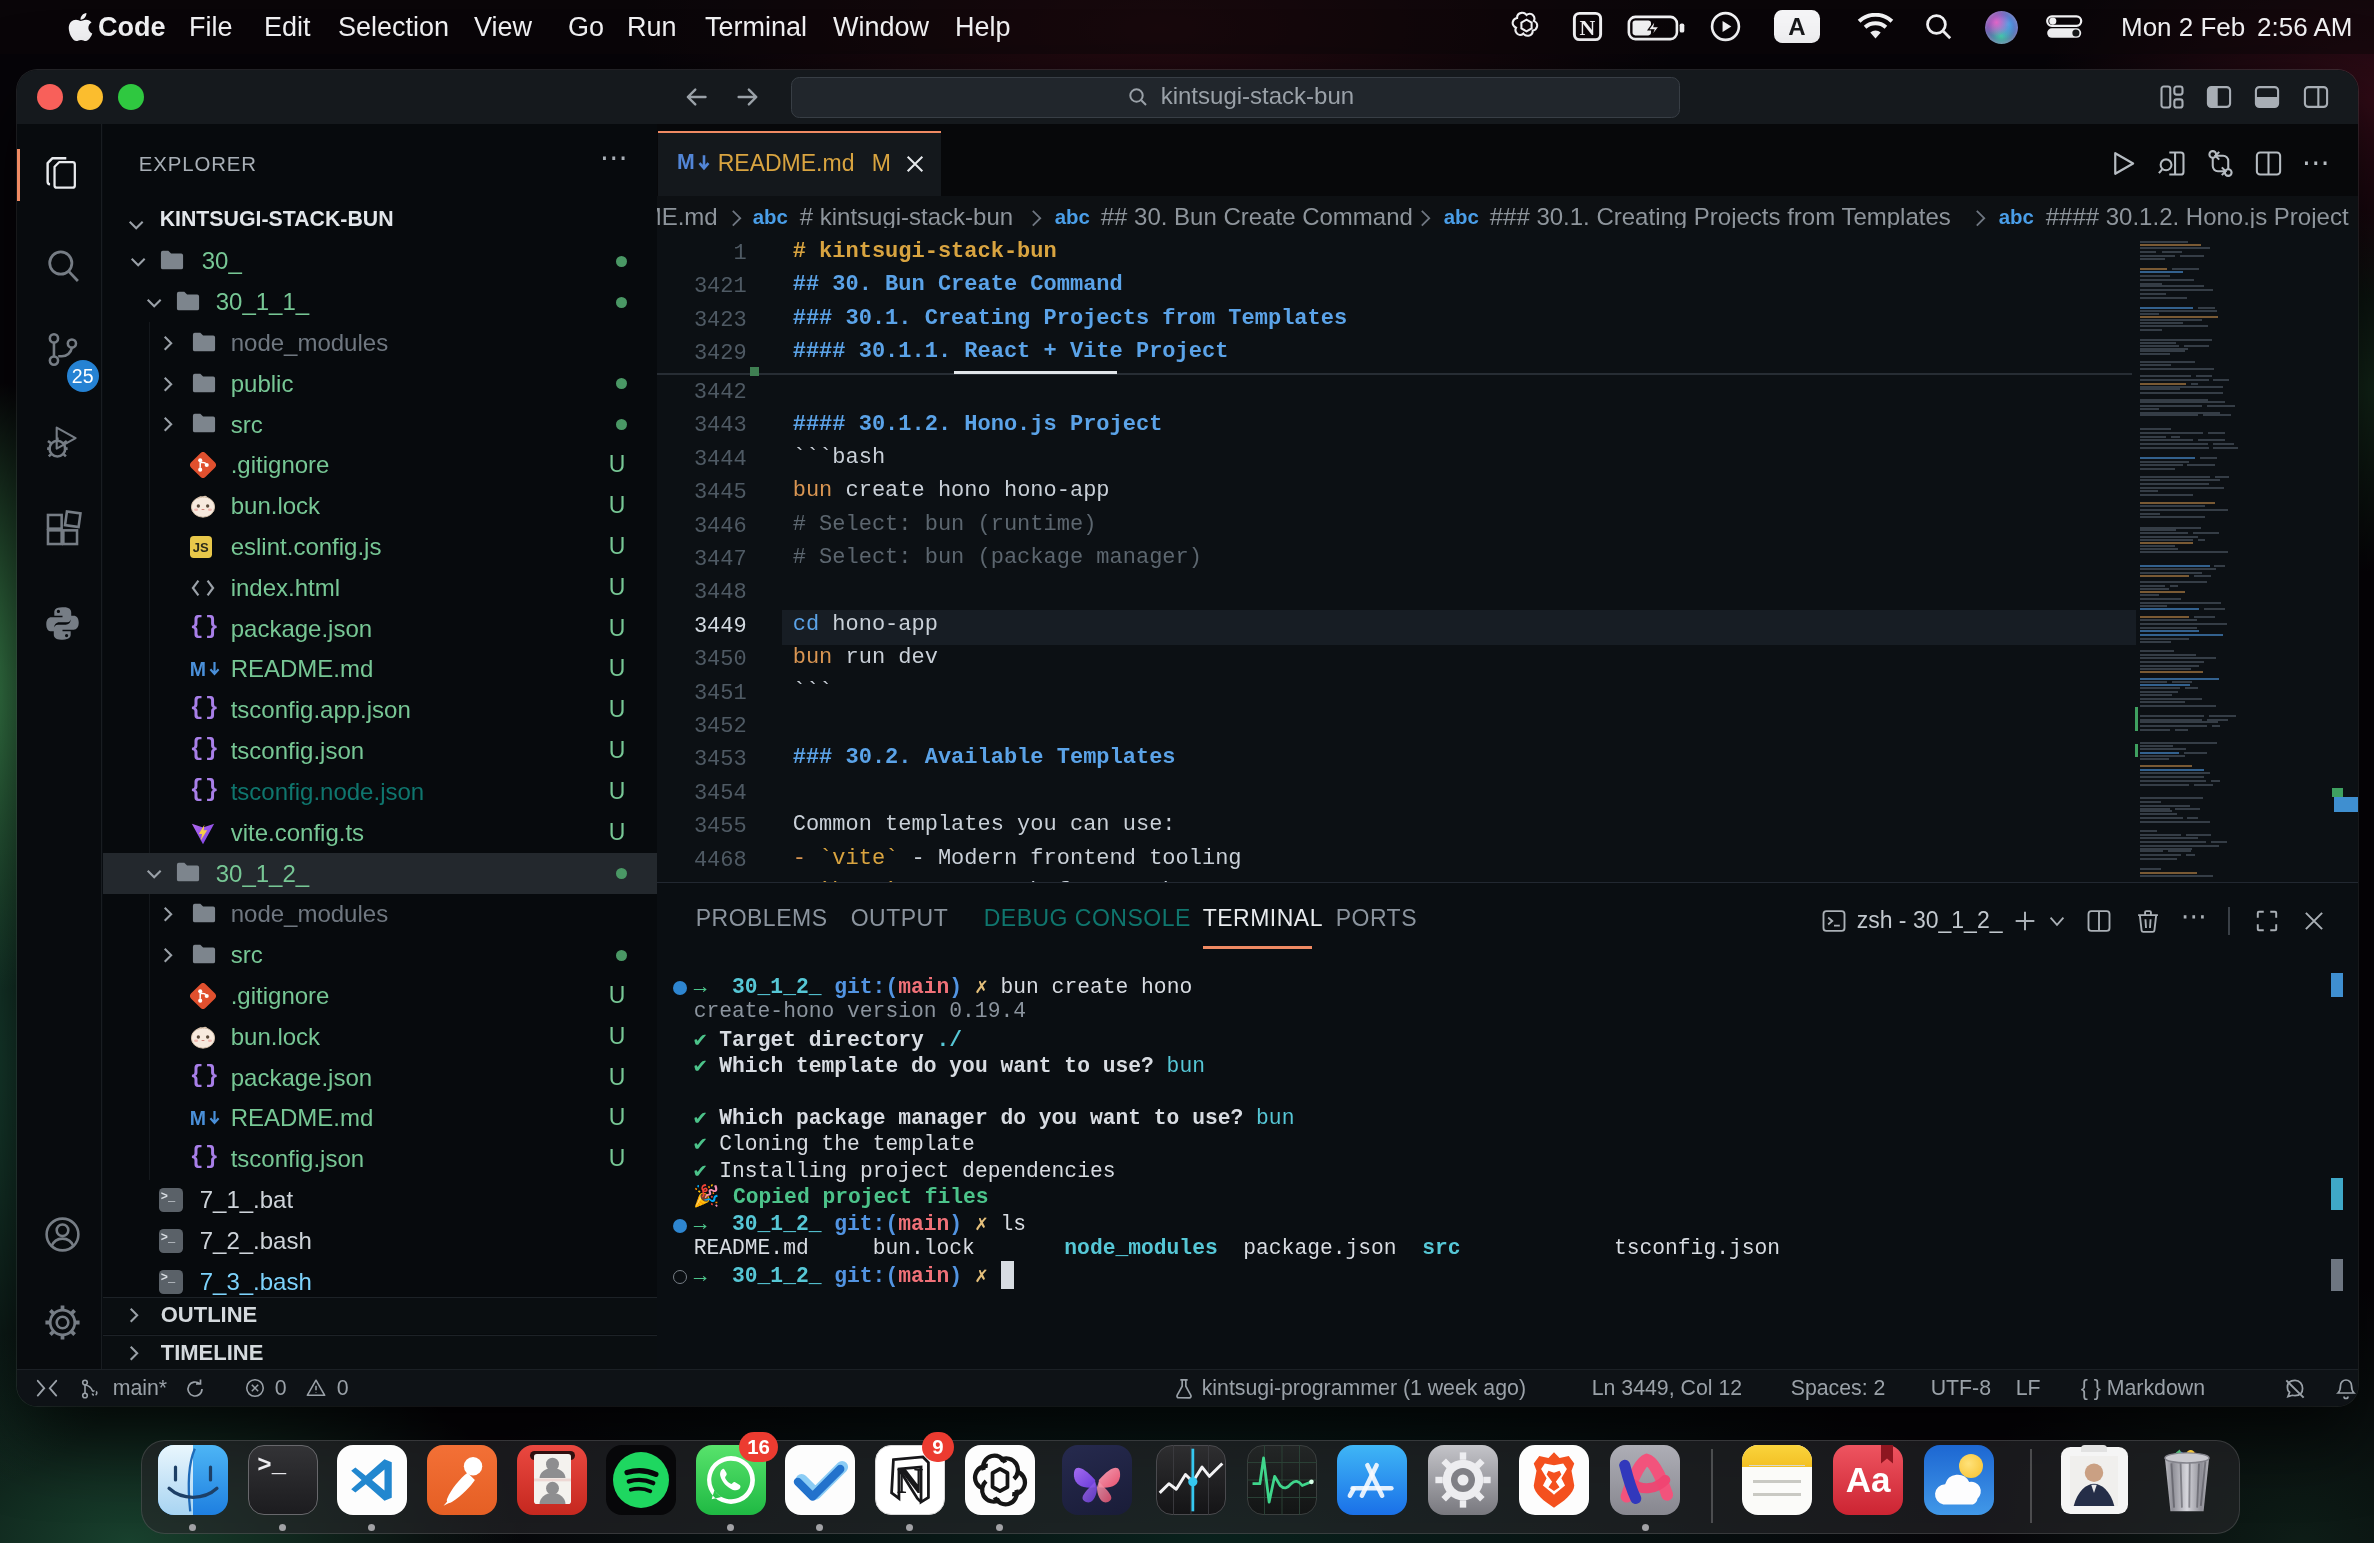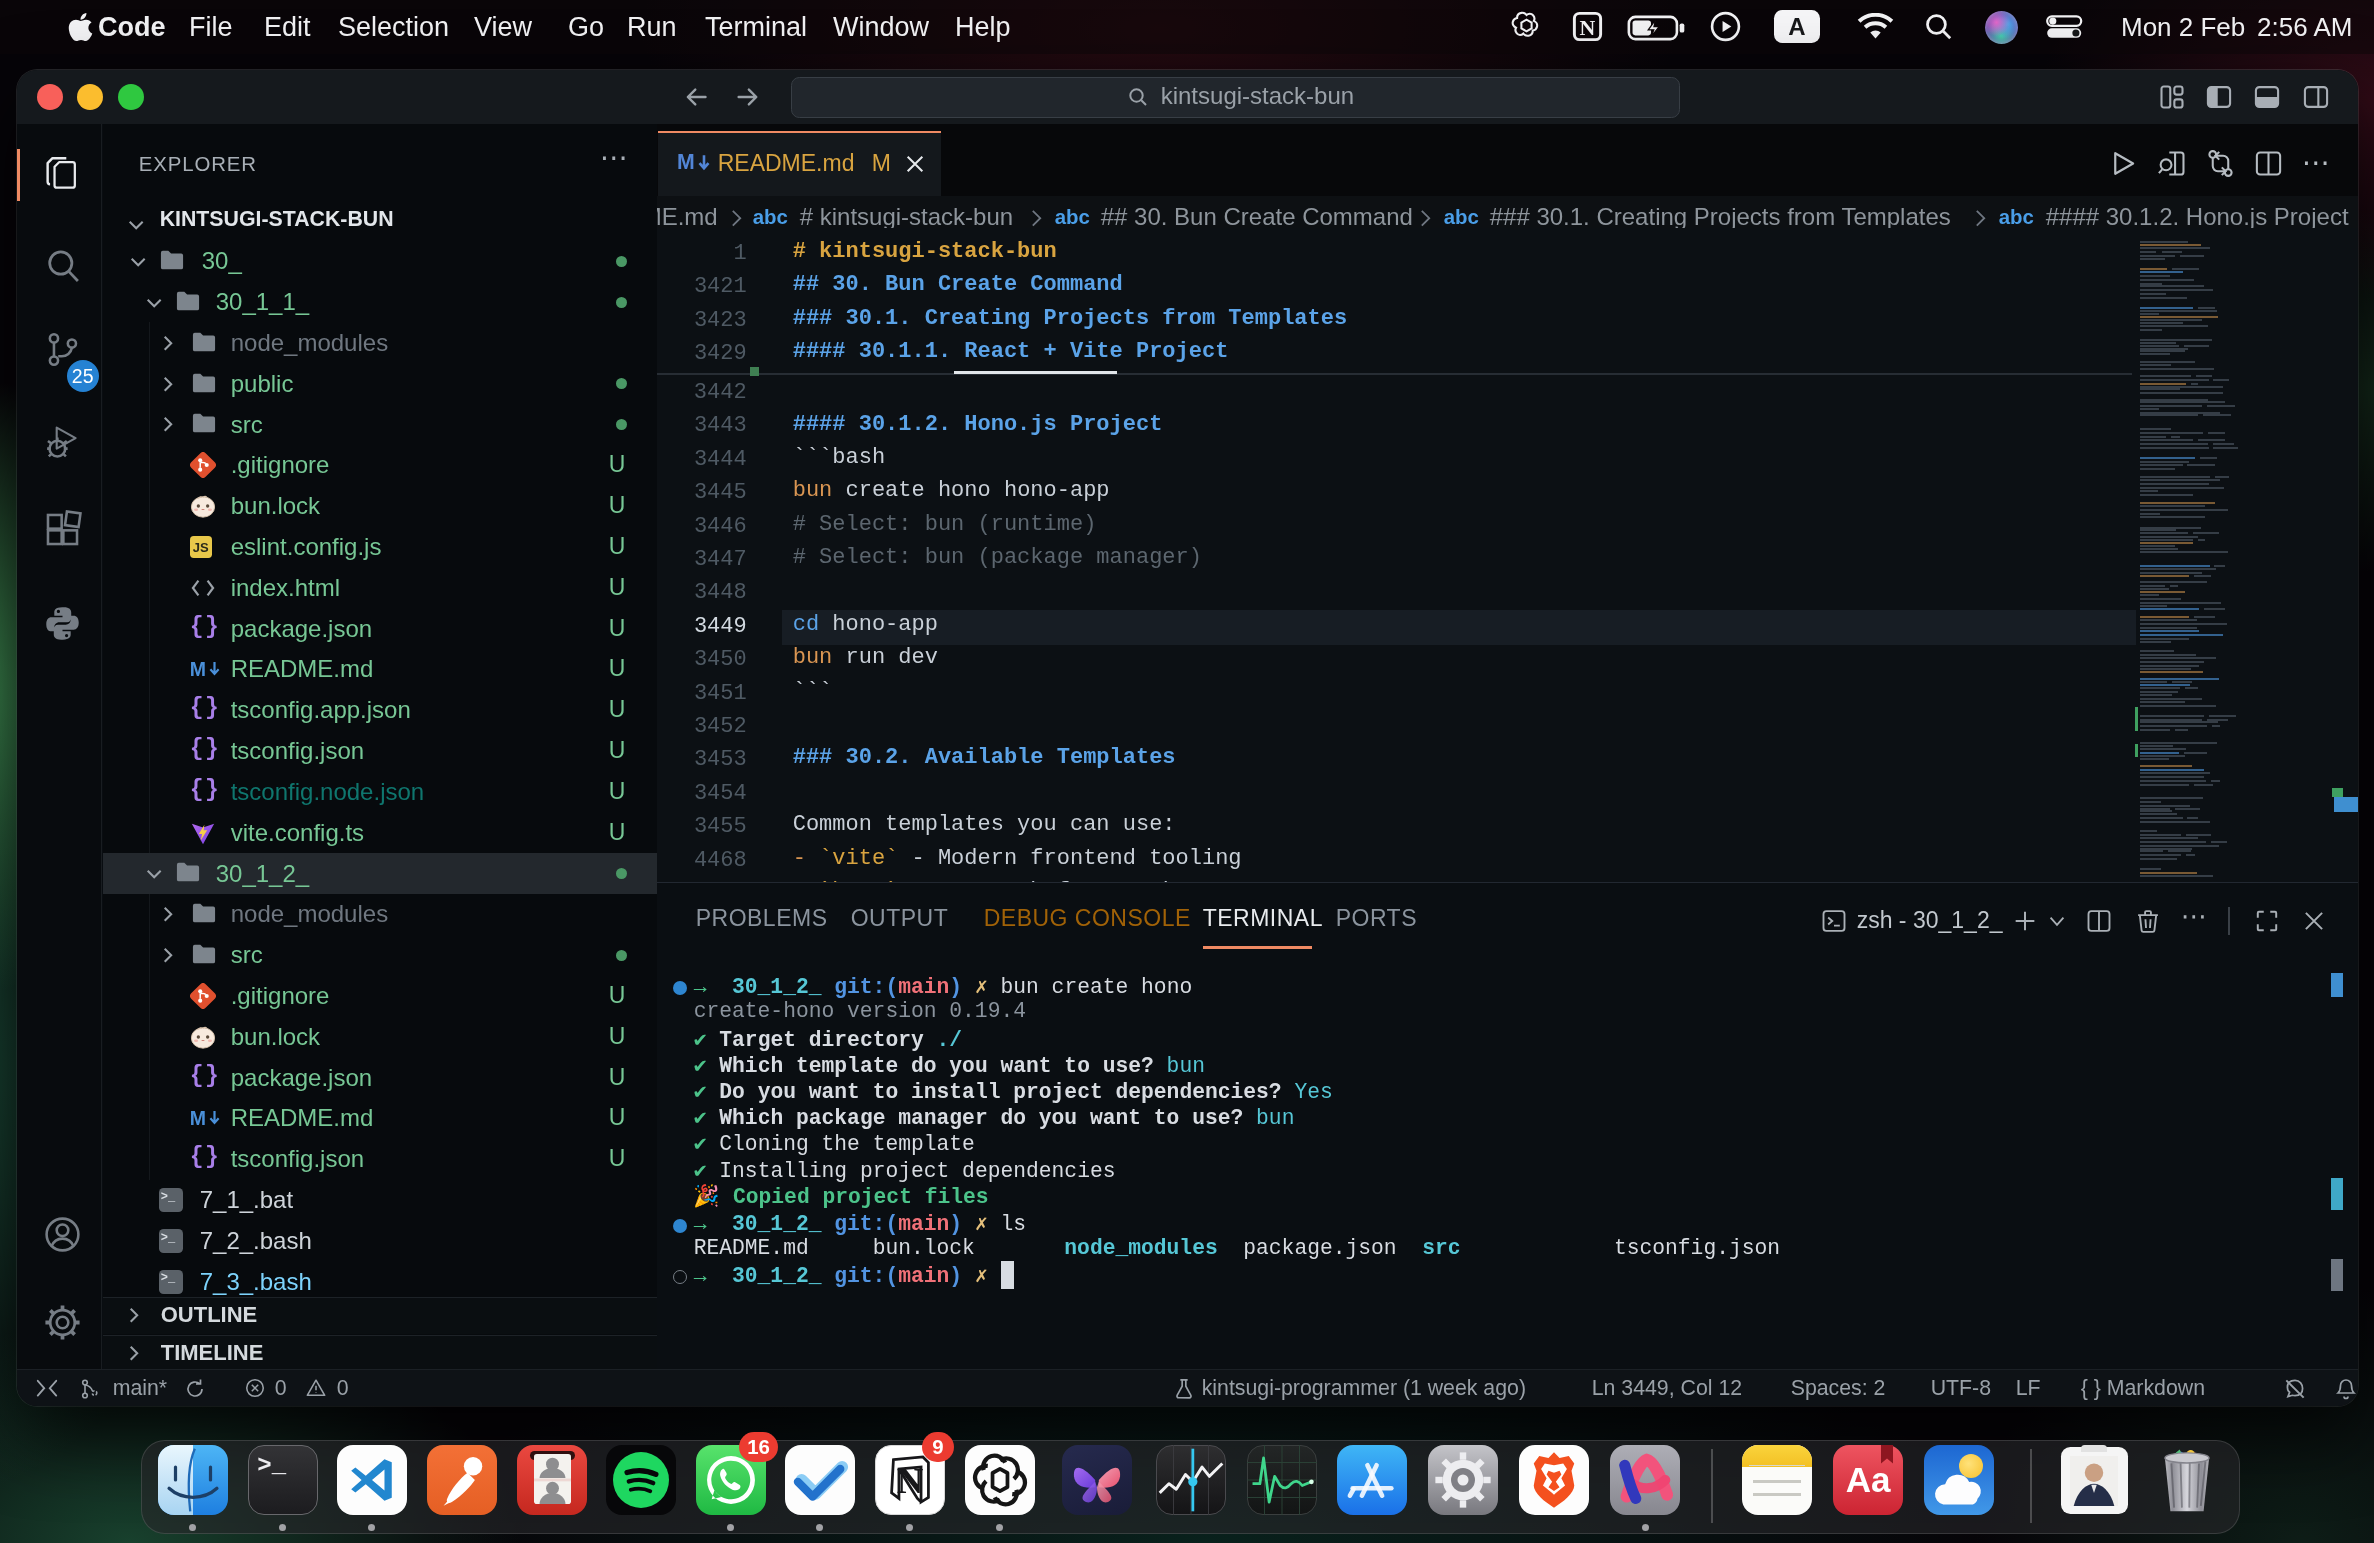--- a/index.html
+++ b/index.html
@@ -684,21 +684,21 @@
     <div class="abs" style="left:1483px;top:748px;width:57px;height:1.9px;background:#7a5a34"></div>
     <div class="abs" style="left:1483px;top:751px;width:73px;height:1.9px;background:#353d46"></div>
     <div class="abs" style="left:1478px;top:583px;width:3.7px;height:24px;background:#3fa060"></div>
     <div class="abs" style="left:1478px;top:620px;width:3.7px;height:13px;background:#3fa060"></div>
     <div class="abs" style="left:1675px;top:664px;width:11px;height:9.3px;background:#3fa060"></div>
     <div class="abs" style="left:1677px;top:673px;width:24px;height:15px;background:#3f8fd0"></div>
 
     <div id="panel" class="abs"></div>
     <div class="abs" style="left:39px;top:781px;font-size:23px;color:#8b949e;letter-spacing:0.5px">PROBLEMS</div>
     <div class="abs" style="left:194px;top:781px;font-size:23px;color:#8b949e;letter-spacing:0.5px">OUTPUT</div>
-    <div class="abs" style="left:327px;top:781px;font-size:23px;color:#a16207;letter-spacing:0.5px">DEBUG CONSOLE</div>
+    <div class="abs" style="left:327px;top:781px;font-size:23px;color:#0f766e;letter-spacing:0.5px">DEBUG CONSOLE</div>
     <div class="abs" style="left:546px;top:781px;font-size:23px;color:#e8ebee;letter-spacing:0.5px">TERMINAL</div>
     <div class="abs" style="left:546px;top:822px;width:109px;height:2.8px;background:#f08a63"></div>
     <div class="abs" style="left:679px;top:781px;font-size:23px;color:#8b949e;letter-spacing:0.5px">PORTS</div>
     <svg class="abs" style="left:1163px;top:783px" width="28" height="28" viewBox="0 0 24 24" fill="none" stroke="#aab0b6" stroke-width="1.6">
         <rect x="3" y="3.5" width="18" height="17" rx="2.5"></rect>
         <path d="M7 9 L10.5 12 L7 15 M12 16 H17"></path>
       </svg>
     <div class="abs" style="left:1200px;top:783px;font-size:23px;color:#c2c8ce">zsh - 30_1_2_</div>
     <svg class="abs" style="left:1354px;top:783px" width="28" height="28" viewBox="0 0 24 24" fill="none" stroke="#aab0b6" stroke-width="1.7">
         <path d="M12 4 V20 M4 12 H20"></path>
@@ -718,21 +718,20 @@
     <svg class="abs" style="left:1597px;top:784px" width="26" height="26" viewBox="0 0 24 24" fill="none" stroke="#aab0b6" stroke-width="1.8">
         <path d="M9 3.5 H4.5 a1 1 0 0 0-1 1 V9 M15 3.5 H19.5 a1 1 0 0 1 1 1 V9 M9 20.5 H4.5 a1 1 0 0 1-1-1 V15 M15 20.5 H19.5 a1 1 0 0 0 1-1 V15"></path>
       </svg>
     <svg class="abs" style="left:1644px;top:784px" width="26" height="26" viewBox="0 0 24 24" fill="none" stroke="#aab0b6" stroke-width="1.8">
         <path d="M4.5 4.5 L19.5 19.5 M19.5 4.5 L4.5 19.5"></path>
       </svg>
     <div class="abs mono" style="left:37px;top:849px;font-size:21.3px;white-space:pre"><span style="color:#4cc38a;font-weight:normal">→</span><span style="color:#d8dce2;font-weight:normal">  </span><span style="color:#56c7d6;font-weight:bold">30_1_2_</span><span style="color:#d8dce2;font-weight:normal"> </span><span style="color:#5294e2;font-weight:bold">git:(</span><span style="color:#f07178;font-weight:bold">main</span><span style="color:#5294e2;font-weight:bold">)</span><span style="color:#d8dce2;font-weight:normal"> </span><span style="color:#e5c07b;font-weight:normal">✗</span><span style="color:#d8dce2;font-weight:normal"> bun create hono</span></div>
     <div class="abs mono" style="left:37px;top:875px;font-size:21.3px;white-space:pre"><span style="color:#8b949e;font-weight:normal">create-hono version 0.19.4</span></div>
     <div class="abs mono" style="left:37px;top:902px;font-size:21.3px;white-space:pre"><span style="color:#4cc38a;font-weight:normal">✔</span><span style="color:#d8dce2;font-weight:normal"> </span><span style="color:#d8dce2;font-weight:bold">Target directory </span><span style="color:#56c7d6;font-weight:bold">./</span></div>
     <div class="abs mono" style="left:37px;top:928px;font-size:21.3px;white-space:pre"><span style="color:#4cc38a;font-weight:normal">✔</span><span style="color:#d8dce2;font-weight:normal"> </span><span style="color:#d8dce2;font-weight:bold">Which template do you want to use? </span><span style="color:#56c7d6;font-weight:normal">bun</span></div>
-    <div class="abs mono" style="left:37px;top:954px;font-size:21.3px;white-space:pre"><span style="color:#4cc38a;font-weight:normal">✔</span><span style="color:#d8dce2;font-weight:normal"> </span><span style="color:#d8dce2;font-weight:bold">Do you want to install project dependencies? </span><span style="color:#56c7d6;font-weight:normal">Yes</span></div>
     <div class="abs mono" style="left:37px;top:980px;font-size:21.3px;white-space:pre"><span style="color:#4cc38a;font-weight:normal">✔</span><span style="color:#d8dce2;font-weight:normal"> </span><span style="color:#d8dce2;font-weight:bold">Which package manager do you want to use? </span><span style="color:#56c7d6;font-weight:normal">bun</span></div>
     <div class="abs mono" style="left:37px;top:1006px;font-size:21.3px;white-space:pre"><span style="color:#4cc38a;font-weight:normal">✔</span><span style="color:#d8dce2;font-weight:normal"> </span><span style="color:#d8dce2;font-weight:normal">Cloning the template</span></div>
     <div class="abs mono" style="left:37px;top:1033px;font-size:21.3px;white-space:pre"><span style="color:#4cc38a;font-weight:normal">✔</span><span style="color:#d8dce2;font-weight:normal"> </span><span style="color:#d8dce2;font-weight:normal">Installing project dependencies</span></div>
     <div class="abs mono" style="left:37px;top:1059px;font-size:21.3px;white-space:pre"><span style="color:#e5c07b;font-weight:normal">🎉 </span><span style="color:#4cc38a;font-weight:bold">Copied project files</span></div>
     <div class="abs mono" style="left:37px;top:1086px;font-size:21.3px;white-space:pre"><span style="color:#4cc38a;font-weight:normal">→</span><span style="color:#d8dce2;font-weight:normal">  </span><span style="color:#56c7d6;font-weight:bold">30_1_2_</span><span style="color:#d8dce2;font-weight:normal"> </span><span style="color:#5294e2;font-weight:bold">git:(</span><span style="color:#f07178;font-weight:bold">main</span><span style="color:#5294e2;font-weight:bold">)</span><span style="color:#d8dce2;font-weight:normal"> </span><span style="color:#e5c07b;font-weight:normal">✗</span><span style="color:#d8dce2;font-weight:normal"> ls</span></div>
     <div class="abs mono" style="left:37px;top:1112px;font-size:21.3px;white-space:pre"><span style="color:#d8dce2;font-weight:normal">README.md</span><span style="color:#d8dce2;font-weight:normal">     </span><span style="color:#d8dce2;font-weight:normal">bun.lock</span><span style="color:#d8dce2;font-weight:normal">       </span><span style="color:#56c7d6;font-weight:bold">node_modules</span><span style="color:#d8dce2;font-weight:normal">  </span><span style="color:#d8dce2;font-weight:normal">package.json</span><span style="color:#d8dce2;font-weight:normal">  </span><span style="color:#56c7d6;font-weight:bold">src</span><span style="color:#d8dce2;font-weight:normal">            </span><span style="color:#d8dce2;font-weight:normal">tsconfig.json</span></div>
     <div class="abs mono" style="left:37px;top:1138px;font-size:21.3px;white-space:pre"><span style="color:#4cc38a;font-weight:normal">→</span><span style="color:#d8dce2;font-weight:normal">  </span><span style="color:#56c7d6;font-weight:bold">30_1_2_</span><span style="color:#d8dce2;font-weight:normal"> </span><span style="color:#5294e2;font-weight:bold">git:(</span><span style="color:#f07178;font-weight:bold">main</span><span style="color:#5294e2;font-weight:bold">)</span><span style="color:#d8dce2;font-weight:normal"> </span><span style="color:#e5c07b;font-weight:normal">✗</span><span style="color:#d8dce2;font-weight:normal"> </span></div>
     <div class="abs" style="left:344px;top:1137px;width:13px;height:28px;background:#d8dce2"></div>
     <div class="abs" style="left:16px;top:857px;width:14px;height:14px;border-radius:50%;background:#2e86d1"></div>
     <div class="abs" style="left:16px;top:1095px;width:14px;height:14px;border-radius:50%;background:#2e86d1"></div>

